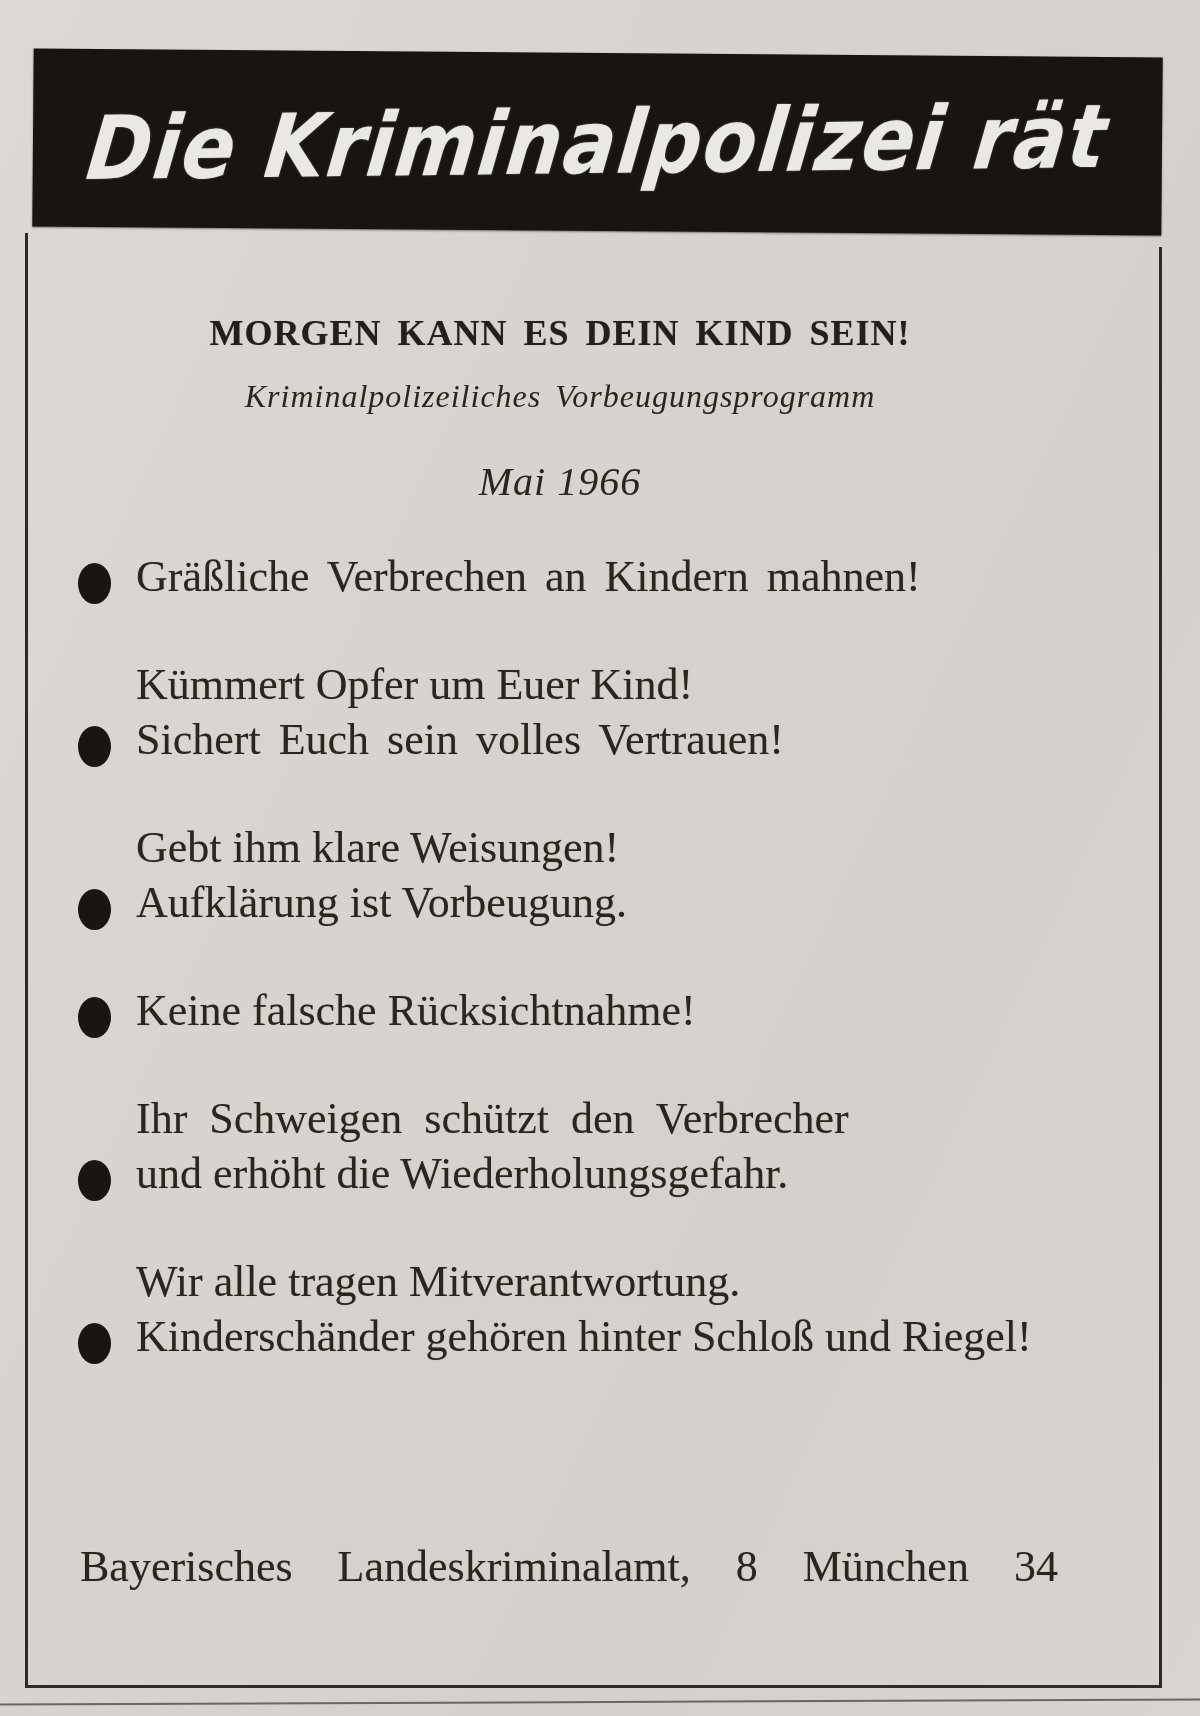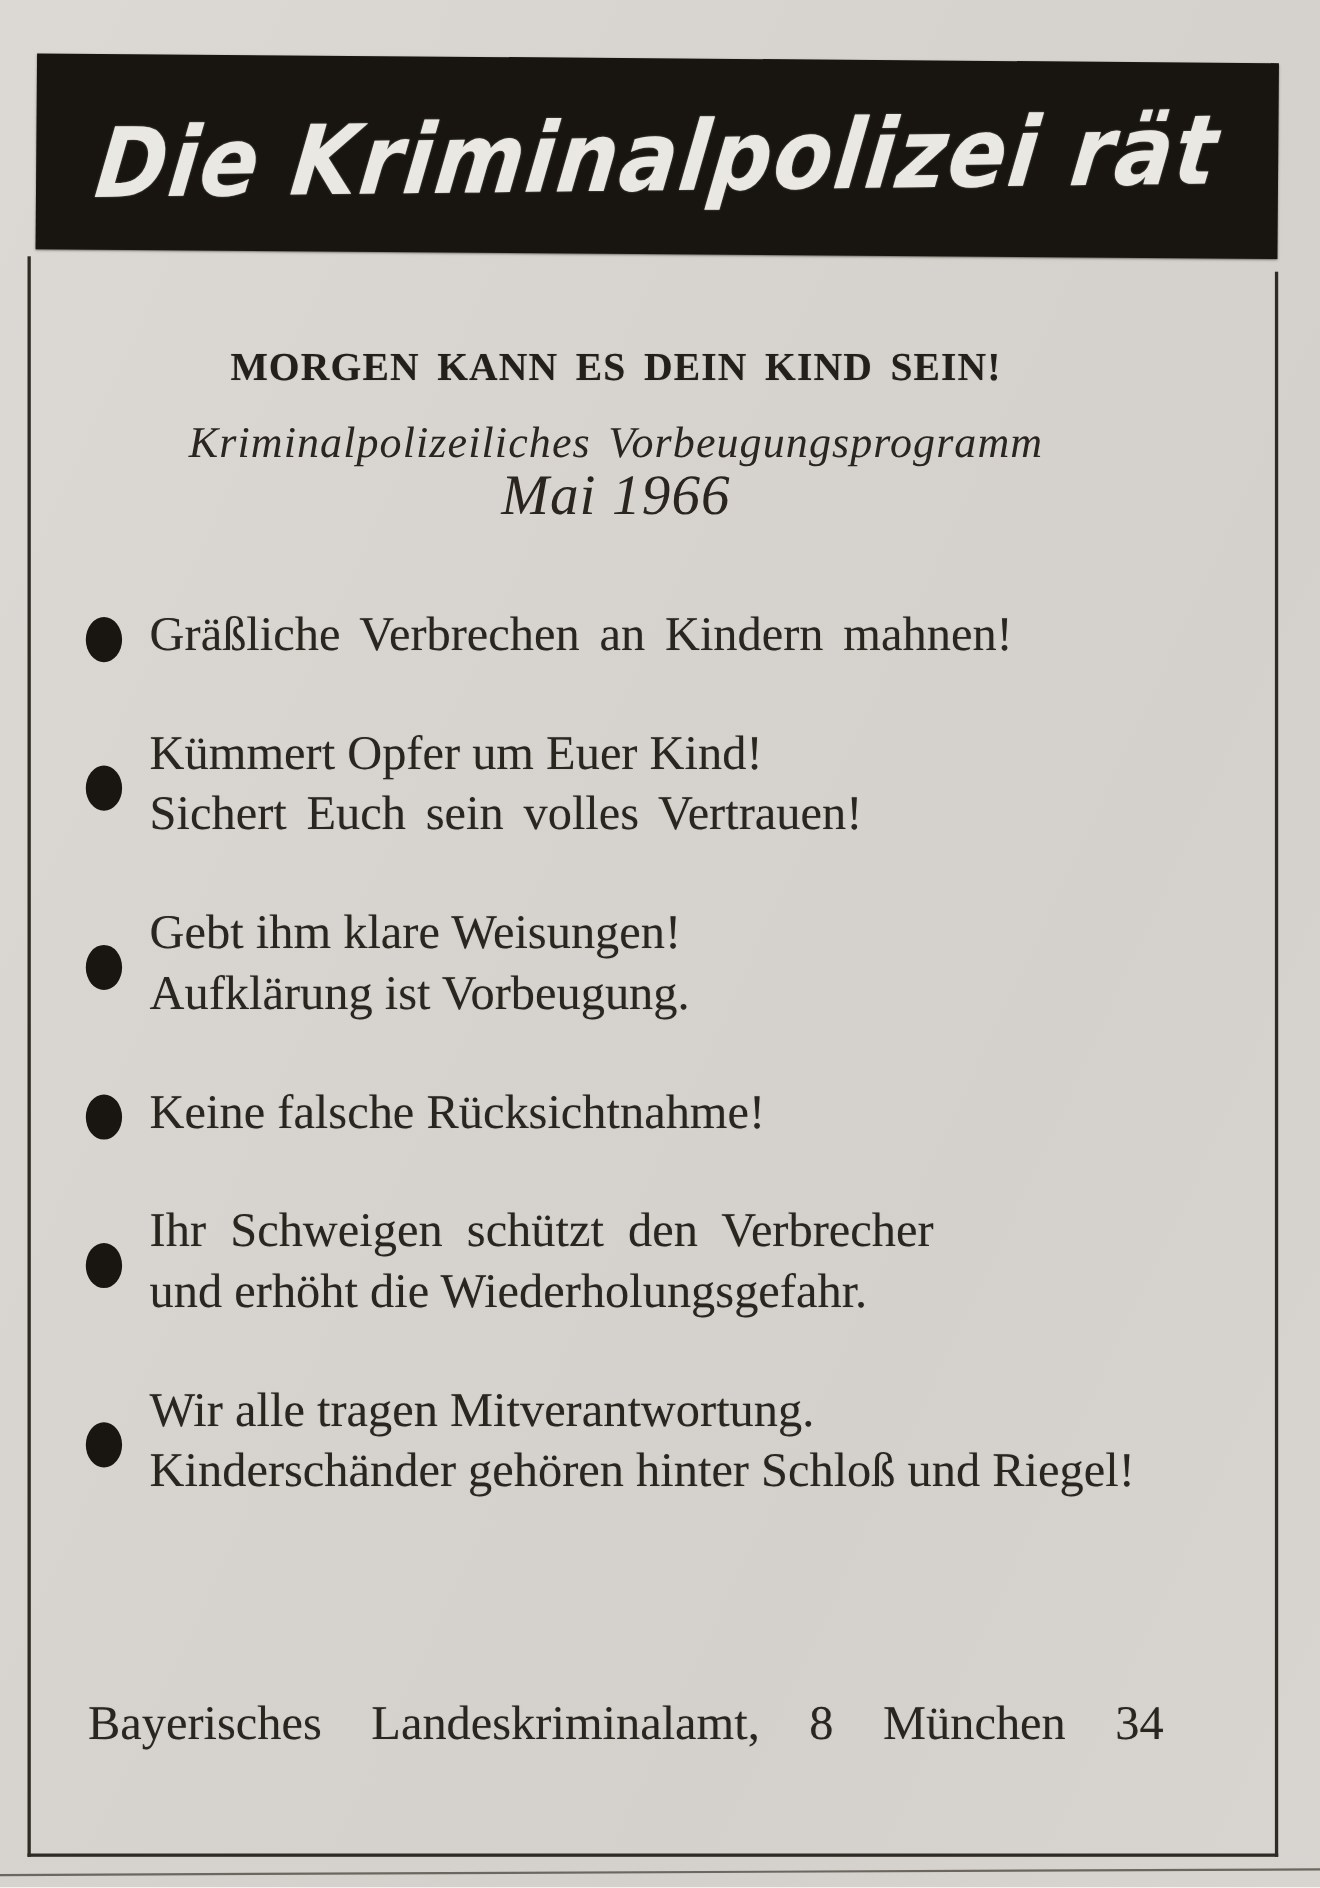--- a/index.html
+++ b/index.html
@@ -67,47 +67,47 @@
     color: #231f1a;
     text-shadow: 0 0 1px rgba(35,31,26,0.35);
   }
   .subtitle {
     position: absolute;
     left: 60px; top: 378px;
     width: 1000px;
     margin: 0;
     text-align: center;
     font-style: italic;
-    font-size: 40px;
+    font-size: 32px;
     letter-spacing: 1px;
     word-spacing: 5px;
     color: #2a261f;
   }
   .dateline {
     position: absolute;
-    left: 60px; top: 421px;
+    left: 60px; top: 458px;
     width: 1000px;
     margin: 0;
     text-align: center;
     font-style: italic;
-    font-size: 52px;
+    font-size: 40px;
     letter-spacing: 1px;
     color: #2a261f;
   }
   
   .advice-list {
     position: absolute;
     left: 78px; top: 549px;
     width: 1015px;
     margin: 0; padding: 0;
     list-style: none;
   }
   .advice-item {
     display: flex;
-    align-items: center;
+    align-items: flex-end;
     margin: 0 0 53px 0;
   }
   .dot {
     flex: 0 0 auto;
     width: 33px;
     height: 41px;
     border-radius: 50%;
     background: #191511;
     margin: 9px 25px 0 0;
   }

